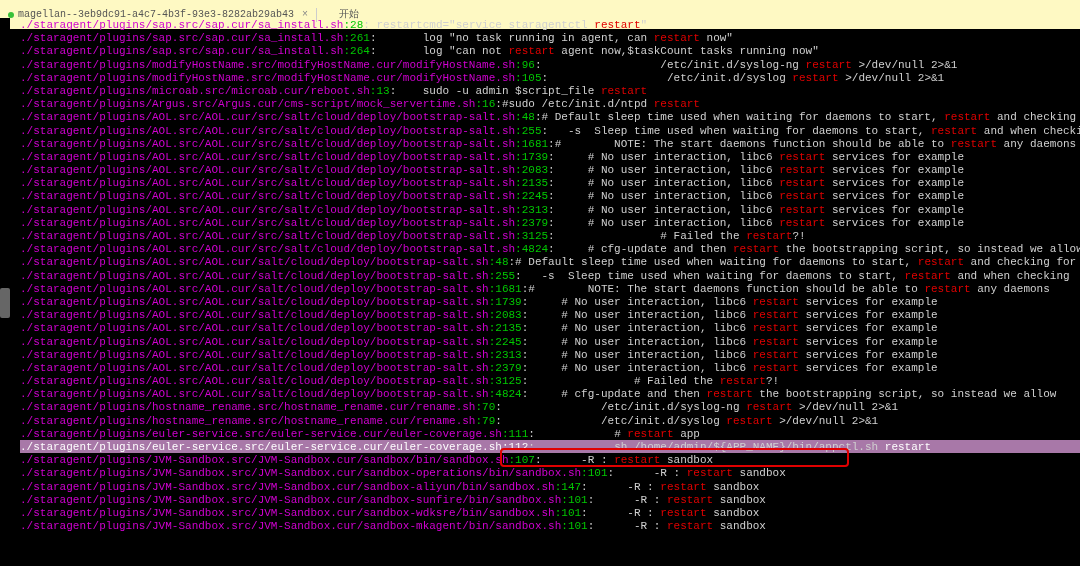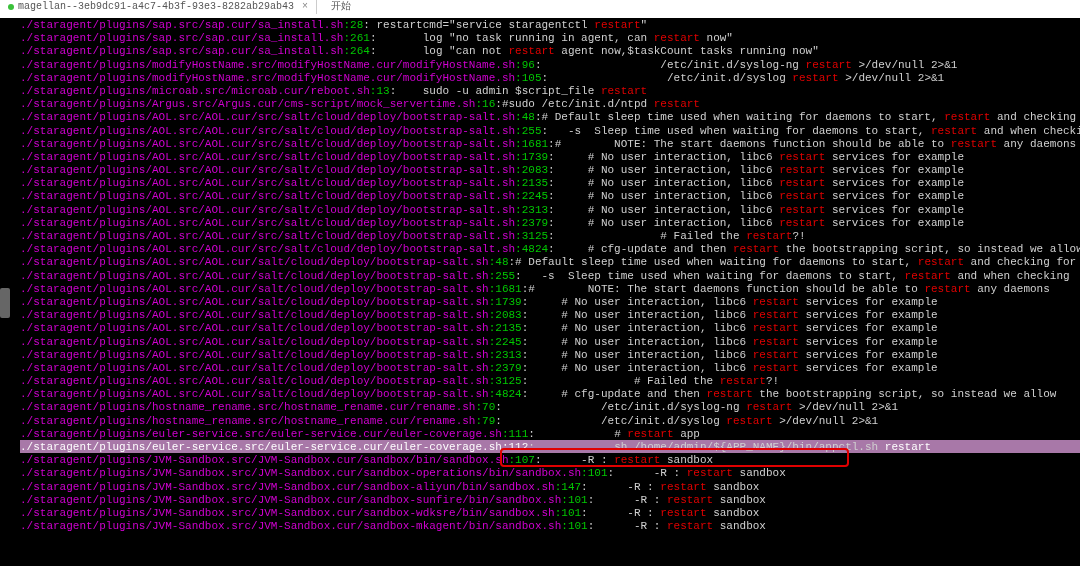--- a/index.html
+++ b/index.html
@@ -1,21 +1,21 @@
 <!DOCTYPE html>
 <html><head>
 <meta charset="utf-8">
 <style>
   html,body{margin:0;padding:0;background:#000;font-family:Consolas,'Courier New',monospace;font-size:11px;line-height:14px;color:#d0d0d0;overflow:hidden}
   .viewport{width:1080px;height:566px;position:relative;background:#000}
-  .tabbar{height:18px;background:#ffffff;display:flex;align-items:flex-start;font-size:10px;color:#555}
+  .tabbar{height:29px;background:#fef9c3;display:flex;align-items:center;font-size:10px;color:#555}
   .tab{padding:0 8px;display:flex;align-items:center;gap:4px}
   .tab .dot{width:6px;height:6px;border-radius:50%;background:#3ac13a;display:inline-block}
   .tab .close{color:#888;margin-left:4px}
-  .tab2{border-left:1px solid #ccc;padding:0 14px}
+  .tab2{border-left:1px solid #ccc;padding:0 22px}
   .scrollbar-track{position:absolute;left:0;top:18px;width:10px;height:548px;background:#000}
   .scrollbar-thumb{position:absolute;left:0;width:10px;background:#666;border-radius:2px}
   .codearea{position:absolute;left:0;top:18px;right:0;bottom:0;padding-left:20px;white-space:pre;letter-spacing:0}
   .row{height:13.2px;display:flex}
   .row.sel{background:#a878a8;color:#fff}
   .row.sel .path,.row.sel .ln,.row.sel .kw{color:#fff}
   .path{color:#d000d0}
   .ln{color:#00c800}
   .kw{color:#e00000}
   .txt{color:#d0d0d0}

